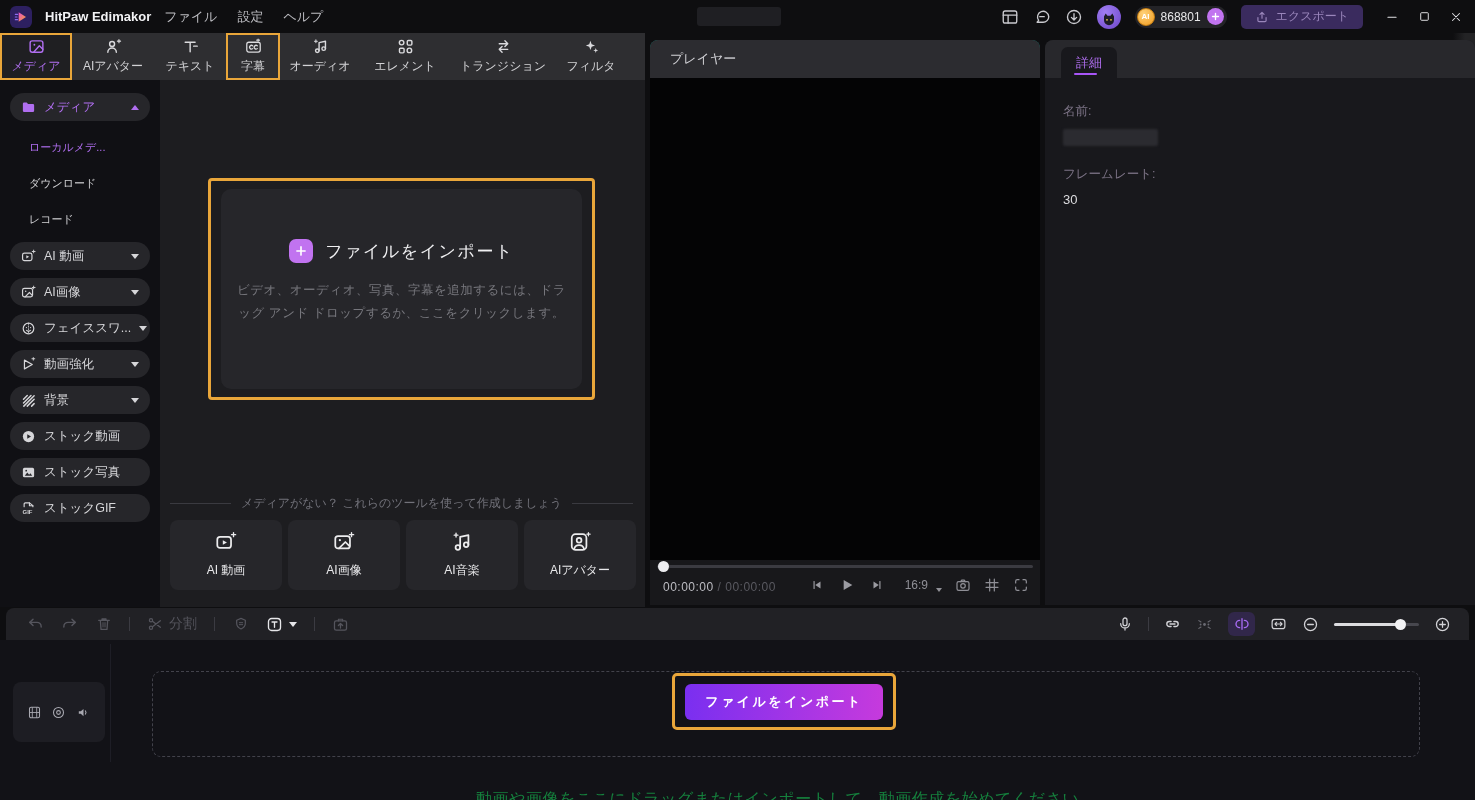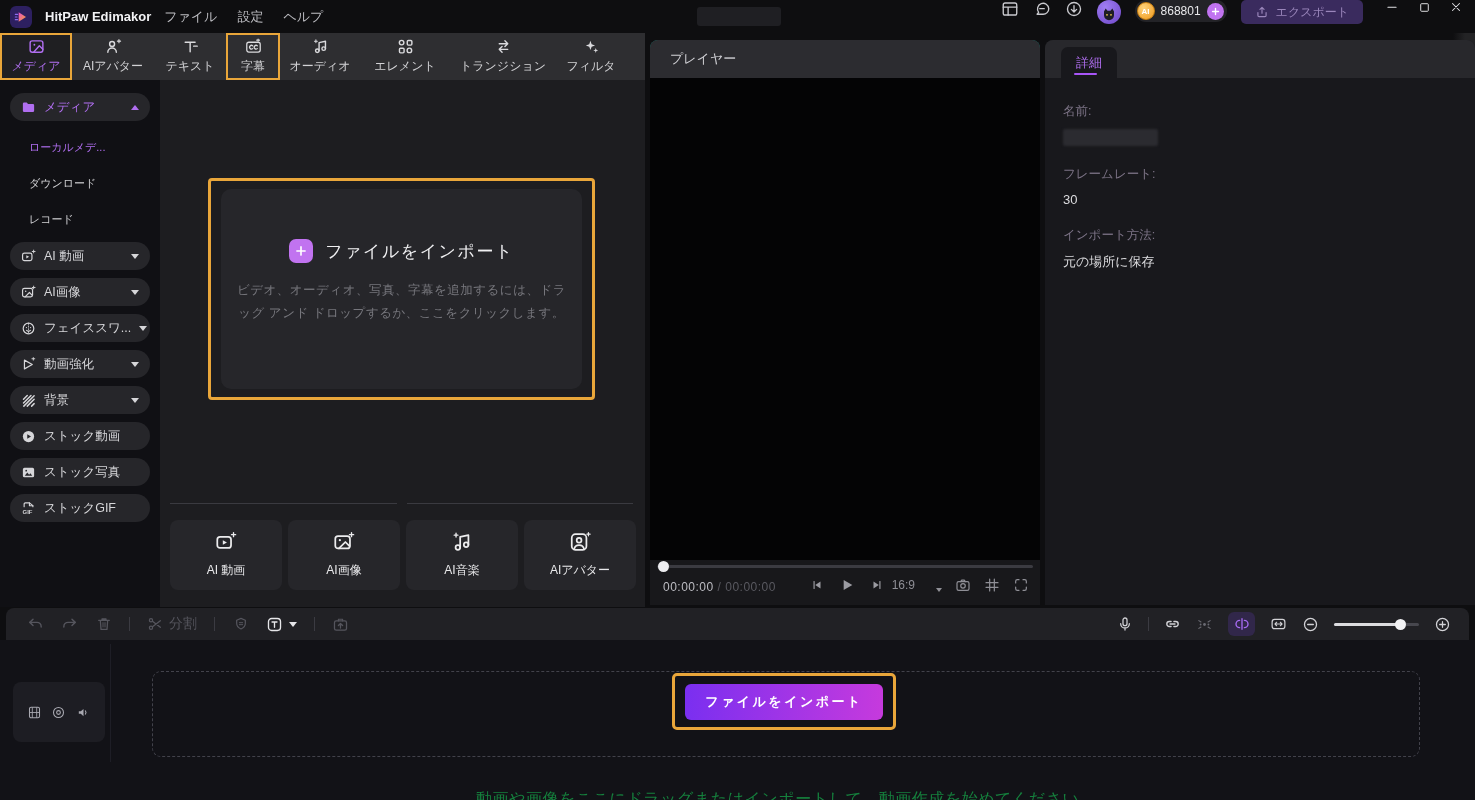--- a/index.html
+++ b/index.html
@@ -11,21 +11,21 @@
   .i{display:flex;align-items:center;justify-content:center;}
 
   
   .titlebar{position:absolute;left:0;top:0;width:1475px;height:33px;background:#0e0e10;display:flex;align-items:center;}
   .tb-left{display:flex;align-items:center;gap:13px;padding-left:10px;}
   .logo{width:22px;height:22px;border-radius:6px;background:#2d2060;display:flex;align-items:center;justify-content:center;}
   .app-title{font-size:13px;font-weight:bold;color:#f2f2f4;white-space:nowrap;}
   .menus{display:flex;gap:20px;}
   .menu{font-size:13px;color:#bdbdc2;cursor:default;}
   .tb-blur{position:absolute;left:697px;top:7px;width:84px;height:19px;background:#1f1f23;border-radius:3px;filter:blur(.6px);}
-  .tb-right{position:absolute;right:0;top:0;height:33px;display:flex;gap:14px;padding-right:12px;}
+  .tb-right{position:absolute;right:0;top:0;height:33px;display:flex;align-items:center;gap:14px;padding-right:12px;}
   .tb-ic{color:#c9c9ce;width:18px;height:18px;}
   .avatar{width:24px;height:24px;border-radius:50%;background:radial-gradient(circle at 35% 30%,#a07ef2,#6d46c8);overflow:hidden;display:flex;align-items:flex-end;justify-content:center;}
   .coin-pill{height:22px;background:#232327;border-radius:11px;display:flex;align-items:center;gap:6px;padding:0 3px 0 2px;}
   .coin{width:18px;height:18px;border-radius:50%;background:radial-gradient(circle at 35% 30%,#ffd27a,#f09b1e);border:1px solid #c87f12;
         color:#fff;font-size:8px;font-weight:bold;display:flex;align-items:center;justify-content:center;box-sizing:border-box;}
   .coin-count{font-size:12px;color:#e8e8ea;}
   .coin-add{width:17px;height:17px;border-radius:50%;background:#c173f0;display:flex;align-items:center;justify-content:center;}
   .export-btn{height:24px;background:#3a2b5e;border:none;border-radius:5px;display:flex;align-items:center;gap:7px;padding:0 14px;
               color:#9a86bb;font-size:12px;font-family:inherit;cursor:pointer;}
   .win-btns{display:flex;gap:18px;margin-left:8px;color:#e2e2e5;}
@@ -71,21 +71,21 @@
   .player-panel{position:absolute;left:650px;top:40px;width:390px;height:565px;background:#0f766e;border-radius:8px 8px 0 0;}
   .player-header{height:38px;background:#2c2c30;border-radius:8px 8px 0 0;display:flex;align-items:center;padding-left:20px;color:#cfcfd3;font-size:13px;}
   .player-video{height:482px;background:#040405;}
   .player-controls{position:relative;height:45px;background:#18181b;}
   .seekbar{position:absolute;left:7px;right:7px;top:5px;height:3px;background:#3b3b41;border-radius:2px;cursor:pointer;}
   .seek-handle{position:absolute;left:1px;top:-4px;width:11px;height:11px;border-radius:50%;background:#ededf0;}
   .time{position:absolute;left:13px;top:20px;font-size:12px;color:#bcbcc2;letter-spacing:.5px;}
   .time .dim{color:#595960;}
   .transport{position:absolute;left:160px;top:17px;display:flex;gap:15px;align-items:center;color:#9b9ba2;}
   .pc-right{position:absolute;right:11px;top:17px;display:flex;gap:13px;align-items:center;color:#8f8f96;font-size:12px;}
-  .aspect{display:flex;align-items:flex-end;gap:21px;cursor:pointer;}
+  .aspect{display:flex;align-items:flex-end;gap:8px;cursor:pointer;}
   .aspect .caret{border-left-width:3.5px;border-right-width:3.5px;border-top-width:4px;}
 
   
   .details-panel{position:absolute;left:1045px;top:40px;width:430px;height:565px;background:#18181c;border-radius:8px 8px 0 0;}
   .details-header{height:38px;background:#28282c;border-radius:8px 8px 0 0;display:flex;align-items:flex-end;padding-left:16px;box-sizing:border-box;}
   .details-tab{height:31px;background:#18181c;border-radius:7px 7px 0 0;padding:0 15px;display:flex;align-items:center;color:#b06ef0;font-size:13px;position:relative;cursor:pointer;}
   .details-tab::after{content:"";position:absolute;left:13px;bottom:3px;width:23px;height:2.5px;border-radius:2px;background:#a855f7;}
   .details-body{padding:25px 18px 0;}
   .field{margin-bottom:20px;}
   .f-label{color:#7c7386;font-size:12.5px;margin-bottom:9px;}
@@ -410,20 +410,21 @@
               </svg>
           </span>
           <span class="import-title">ファイルをインポート</span>
         </div>
         <p class="import-desc">ビデオ、オーディオ、写真、字幕を追加するには、ドラッグ アンド ドロップするか、ここをクリックします。</p>
       </div>
     </div>
 
     <div class="tools-divider">
       <span class="line"></span>
+      <span>メディアがない？ これらのツールを使って作成しましょう</span>
       <span class="line"></span>
     </div>
 
     <div class="tool-cards">
       <div class="tool-card">
         <span class="i">
           <svg width="22" height="22" viewBox="0 0 24 24" fill="none" stroke="currentColor" stroke-width="1.9" stroke-linecap="round">
               <rect x="2.5" y="6.5" width="15" height="12" rx="3"></rect>
               <path d="M8.5 10l4.5 2.5L8.5 15z" fill="currentColor" stroke="none"></path>
               <path d="M18 4h4.5M20.2 1.8v4.4" stroke-width="1.5"></path>
@@ -531,24 +532,20 @@
       </div>
     </div>
     <div class="details-body">
       <div class="field">
         <div class="f-label">名前:</div>
         <div class="f-redacted"></div>
       </div>
       <div class="field">
         <div class="f-label">フレームレート:</div>
         <div class="f-value">30</div>
-      </div>
-      <div class="field">
-        <div class="f-label">インポート方法:</div>
-        <div class="f-value">元の場所に保存</div>
       </div>
     </div>
   </section>
 
   <div class="toolbar">
     <div class="tbr-left">
       <span class="i tool-ic">
         <svg width="17" height="17" viewBox="0 0 24 24" fill="none" stroke="currentColor" stroke-width="2" stroke-linecap="round" stroke-linejoin="round">
             <path d="M8.5 13.5L4 9l4.5-4.5"></path>
             <path d="M4 9h10a6 6 0 0 1 6 6v.5"></path>

